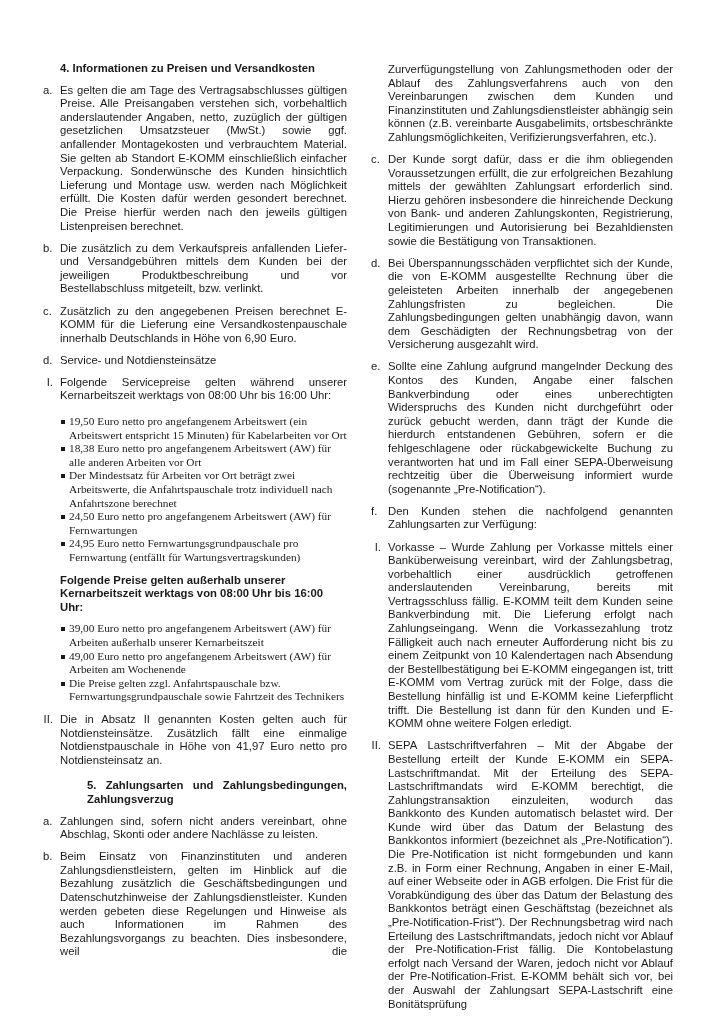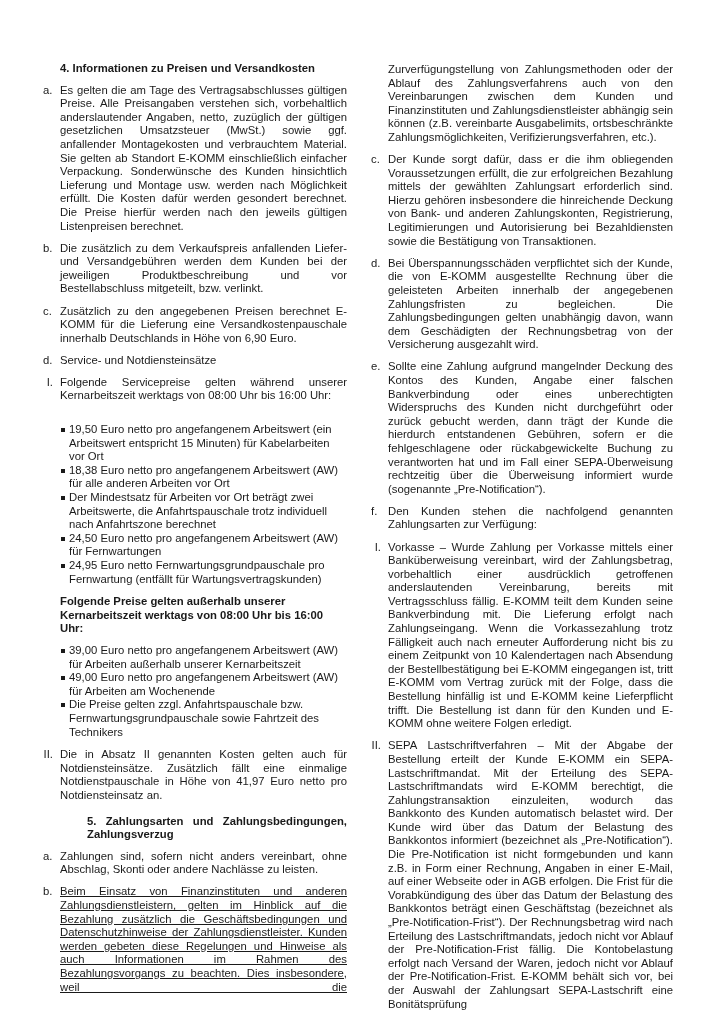--- a/index.html
+++ b/index.html
@@ -10,57 +10,57 @@
   }
   .col { position: absolute; top: 62px; }
   .col-left { left: 43px; width: 304px; }
   .col-right { left: 371px; width: 302px; top: 63px; }
   .heading { font-weight: bold; margin: 0 0 8px 17px; }
   .heading.justify { text-align: justify; text-align-last: left; }
   .item { position: relative; padding-left: 17px; margin-bottom: 8.5px; text-align: justify; }
   .item .label { position: absolute; left: 0; top: 0; width: 14px; }
   .item .label.roman { text-align: right; width: 10px; }
   .bullets { margin: 0 0 6px 17px; padding: 0; list-style: none; text-align: left; }
-  .bullets li { position: relative; padding-left: 9px; margin: 0; }
+  .bullets li { position: relative; padding-left: 9px; margin: 0; font-family: Liberation Serif, serif; }
   .bullets li::before {
     content: ""; position: absolute; left: 1px; top: 5px; width: 4px; height: 4px; background: #1a1a1a;
   }
   .sub-para { margin: 9px 0 8px 17px; text-align: left; font-weight: bold; }
   .cont { padding-left: 17px; text-align: justify; margin-bottom: 8.5px; }
   .nomargin { margin-bottom: 0; }
 </style>
 </head>
 <body>
 
 <div class="col col-left">
   <div class="heading">4. Informationen zu Preisen und Versandkosten</div>
 
   <div class="item">
     <span class="label">a.</span>
     <div>Es gelten die am Tage des Vertragsabschlusses gültigen Preise. Alle Preisangaben verstehen sich, vorbehaltlich anderslautender Angaben, netto, zuzüglich der gültigen gesetzlichen Umsatzsteuer (MwSt.) sowie ggf. anfallender Montagekosten und verbrauchtem Material. Sie gelten ab Standort E-KOMM einschließlich einfacher Verpackung. Sonderwünsche des Kunden hinsichtlich Lieferung und Montage usw. werden nach Möglichkeit erfüllt. Die Kosten dafür werden gesondert berechnet. Die Preise hierfür werden nach den jeweils gültigen Listenpreisen berechnet.</div>
   </div>
 
   <div class="item">
     <span class="label">b.</span>
-    <div>Die zusätzlich zu dem Verkaufspreis anfallenden Liefer- und Versandgebühren werden dem Kunden bei der jeweiligen Produktbeschreibung und vor Bestellabschluss mitgeteilt, bzw. verlinkt.</div>
+    <div>Die zusätzlich zu dem Verkaufspreis anfallenden Liefer- und Versandgebühren mittels dem Kunden bei der jeweiligen Produktbeschreibung und vor Bestellabschluss mitgeteilt, bzw. verlinkt.</div>
   </div>
 
   <div class="item">
     <span class="label">c.</span>
     <div>Zusätzlich zu den angegebenen Preisen berechnet E-KOMM für die Lieferung eine Versandkostenpauschale innerhalb Deutschlands in Höhe von 6,90 Euro.</div>
   </div>
 
   <div class="item">
     <span class="label">d.</span>
     <div>Service- und Notdiensteinsätze</div>
   </div>
 
   <div class="item nomargin">
     <span class="label roman">I.</span>
-    <div style="margin-bottom:20px;">Folgende Servicepreise gelten während unserer Kernarbeitszeit werktags von 08:00 Uhr bis 16:00 Uhr:</div>
+    <div style="margin-bottom:12px;">Folgende Servicepreise gelten während unserer Kernarbeitszeit werktags von 08:00 Uhr bis 16:00 Uhr:</div>
   </div>
   <ul class="bullets">
     <li>19,50 Euro netto pro angefangenem Arbeitswert (ein Arbeitswert entspricht 15 Minuten) für Kabelarbeiten vor Ort</li>
     <li>18,38 Euro netto pro angefangenem Arbeitswert (AW) für alle anderen Arbeiten vor Ort</li>
     <li>Der Mindestsatz für Arbeiten vor Ort beträgt zwei Arbeitswerte, die Anfahrtspauschale trotz individuell nach Anfahrtszone berechnet</li>
     <li>24,50 Euro netto pro angefangenem Arbeitswert (AW) für Fernwartungen</li>
     <li>24,95 Euro netto Fernwartungsgrundpauschale pro Fernwartung (entfällt für Wartungsvertragskunden)</li>
   </ul>
   <div class="sub-para">Folgende Preise gelten außerhalb unserer Kernarbeitszeit werktags von 08:00 Uhr bis 16:00 Uhr:</div>
   <ul class="bullets" style="margin-bottom:9px;">
@@ -76,21 +76,21 @@
 
   <div class="heading justify" style="margin-top:12px;margin-left:44px;">5. Zahlungsarten und Zahlungsbedingungen, Zahlungsverzug</div>
 
   <div class="item">
     <span class="label">a.</span>
     <div>Zahlungen sind, sofern nicht anders vereinbart, ohne Abschlag, Skonti oder andere Nachlässe zu leisten.</div>
   </div>
 
   <div class="item">
     <span class="label">b.</span>
-    <div style="text-align-last: justify; text-decoration: underline;">Beim Einsatz von Finanzinstituten und anderen Zahlungsdienstleistern, gelten im Hinblick auf die Bezahlung zusätzlich die Geschäftsbedingungen und Datenschutzhinweise der Zahlungsdienstleister. Kunden werden gebeten diese Regelungen und Hinweise als auch Informationen im Rahmen des Bezahlungsvorgangs zu beachten. Dies insbesondere, weil die</div>
+    <div style="text-align-last: justify;">Beim Einsatz von Finanzinstituten und anderen Zahlungsdienstleistern, gelten im Hinblick auf die Bezahlung zusätzlich die Geschäftsbedingungen und Datenschutzhinweise der Zahlungsdienstleister. Kunden werden gebeten diese Regelungen und Hinweise als auch Informationen im Rahmen des Bezahlungsvorgangs zu beachten. Dies insbesondere, weil die</div>
   </div>
 </div>
 
 <div class="col col-right">
   <div class="cont">Zurverfügungstellung von Zahlungsmethoden oder der Ablauf des Zahlungsverfahrens auch von den Vereinbarungen zwischen dem Kunden und Finanzinstituten und Zahlungsdienstleister abhängig sein können (z.B. vereinbarte Ausgabelimits, ortsbeschränkte Zahlungsmöglichkeiten, Verifizierungsverfahren, etc.).</div>
 
   <div class="item">
     <span class="label">c.</span>
     <div>Der Kunde sorgt dafür, dass er die ihm obliegenden Voraussetzungen erfüllt, die zur erfolgreichen Bezahlung mittels der gewählten Zahlungsart erforderlich sind. Hierzu gehören insbesondere die hinreichende Deckung von Bank- und anderen Zahlungskonten, Registrierung, Legitimierungen und Autorisierung bei Bezahldiensten sowie die Bestätigung von Transaktionen.</div>
   </div>

